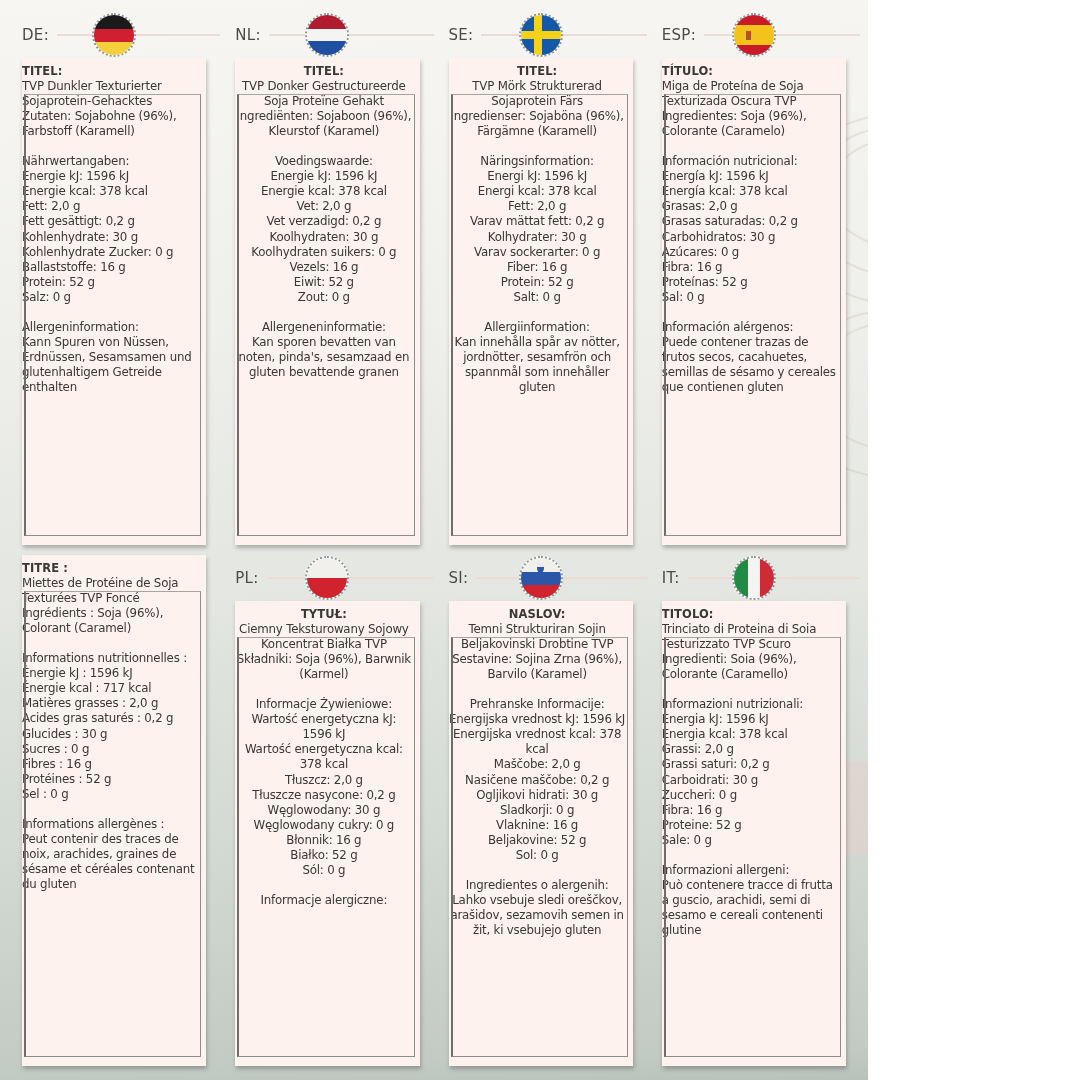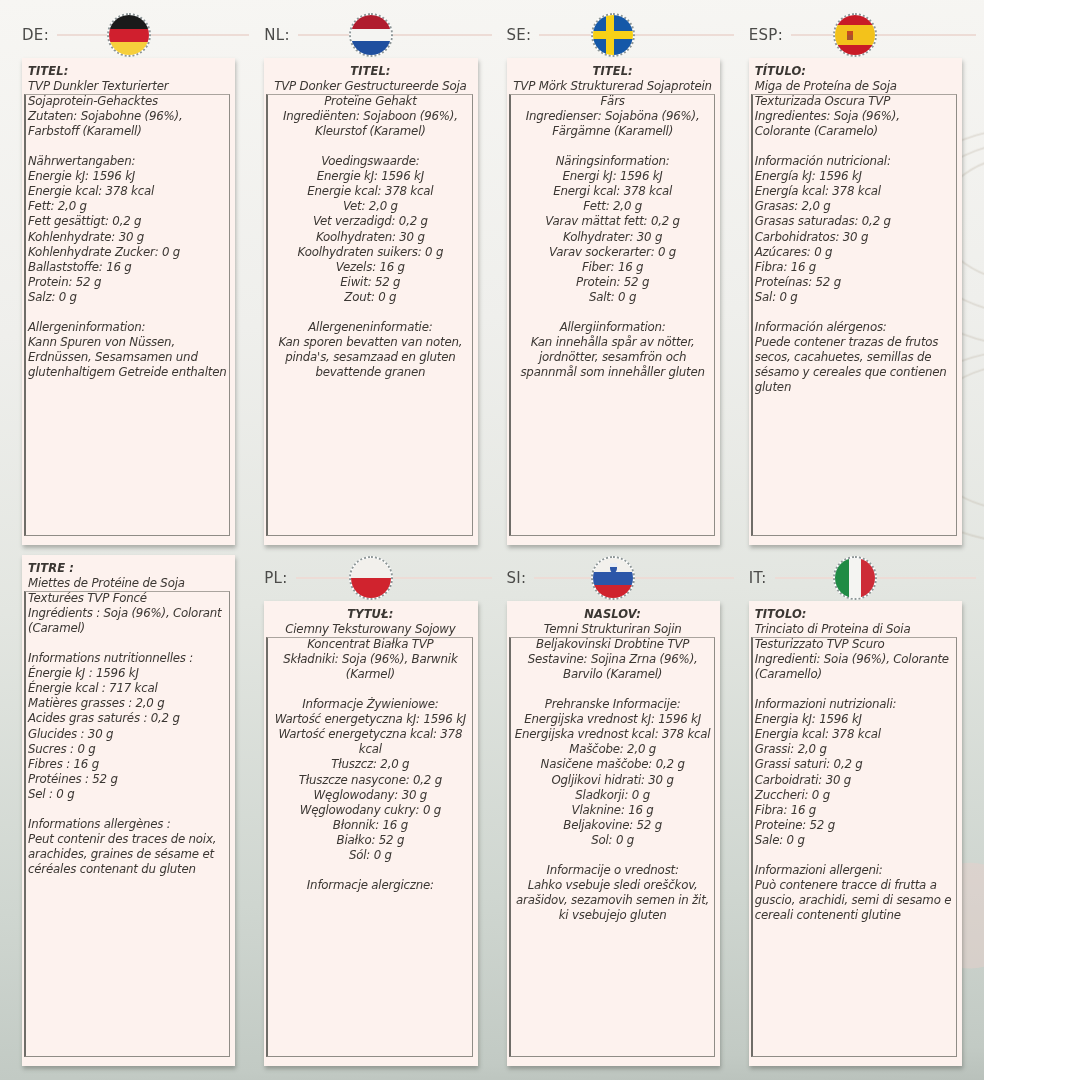--- a/index.html
+++ b/index.html
@@ -1,18 +1,18 @@
 <!DOCTYPE html>
 <html><head>
 <meta charset="utf-8">
 <style>
   html,body{margin:0;padding:0;}
   body{font-family:"DejaVu Sans","Liberation Sans",sans-serif;}
   #page{
-    position:relative;width:984px;height:1080px;overflow:hidden;
+    position:relative;width:868px;height:1080px;overflow:hidden;
     background:linear-gradient(178deg,#f7f6f3 0%,#efefec 30%,#e3e6e1 55%,#cfd6d0 82%,#c2cac4 97%,#b9c1bb 100%);
   }
   #decor{position:absolute;inset:0;pointer-events:none;}
   #grid{
     position:absolute;inset:0;
     display:grid;
     grid-template-columns:repeat(4,1fr);
     grid-template-rows:533px 1fr;
     column-gap:29px;row-gap:10px;
     padding:12px 22px 14px 22px;
@@ -27,24 +27,23 @@
     border:2px dotted #8d9697;box-sizing:border-box;
     display:flex;align-items:center;justify-content:center;
     background:#fff;
   }
   .flag{position:relative;width:40px;height:40px;border-radius:50%;overflow:hidden;}
   .emblem{position:absolute;}
   .card{
     position:relative;flex:1;min-height:0;
     background:#fdf2ee;
     box-shadow:1px 3px 4px rgba(60,62,58,.35);
-    padding:6px 7px 6px 6px;box-sizing:border-box;
+    padding:6px 7px 6px 0;box-sizing:border-box;
     color:#3b3733;font-size:11.8px;letter-spacing:-.2px;line-height:1.28;
     overflow:hidden;
-    font-style:italic;
   }
   .overlay-border{
     position:absolute;left:2px;right:5px;top:36px;bottom:9px;
     border:1px solid #8f8c86;border-top-color:#aaa49e;border-left:2px solid #6f6d68;
     pointer-events:none;
   }
   .title-label{font-weight:bold;font-size:11.5px;letter-spacing:.1px;}
   .line,.title{white-space:normal;}
   .spacer{height:15px;}
   .align-left{text-align:left;}
@@ -275,21 +274,21 @@
             <div class="line">Energijska vrednost kJ: 1596 kJ</div>
             <div class="line">Energijska vrednost kcal: 378 kcal</div>
             <div class="line">Maščobe: 2,0 g</div>
             <div class="line">Nasičene maščobe: 0,2 g</div>
             <div class="line">Ogljikovi hidrati: 30 g</div>
             <div class="line">Sladkorji: 0 g</div>
             <div class="line">Vlaknine: 16 g</div>
             <div class="line">Beljakovine: 52 g</div>
             <div class="line">Sol: 0 g</div>
             <div class="spacer"></div>
-            <div class="line">Informacije o vrednost:</div>
+            <div class="line">Ingredientes o alergenih:</div>
             <div class="line">Lahko vsebuje sledi oreščkov, arašidov, sezamovih semen in žit, ki vsebujejo gluten</div>
           </div>
       <div class="overlay-border"></div>
     </div>
   </div>
 
   <div class="cell">
     <div class="head">
       <span class="code">IT:</span>
       <span class="rule"></span>

